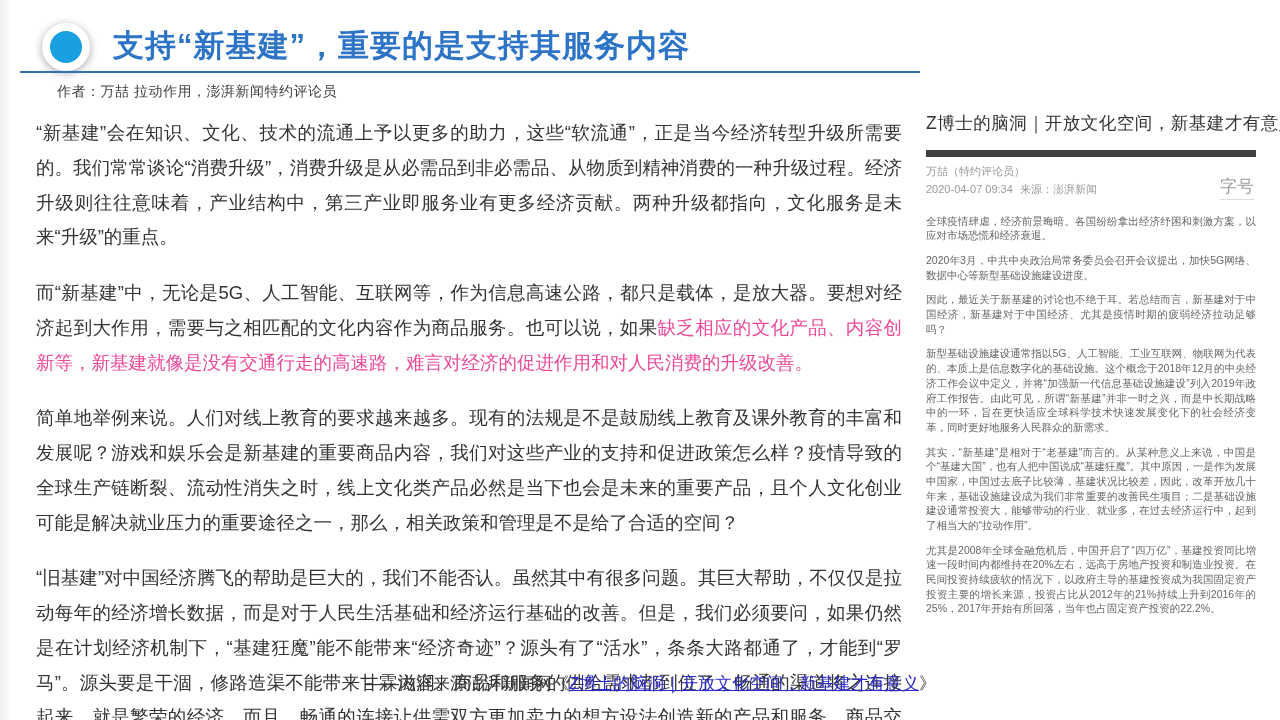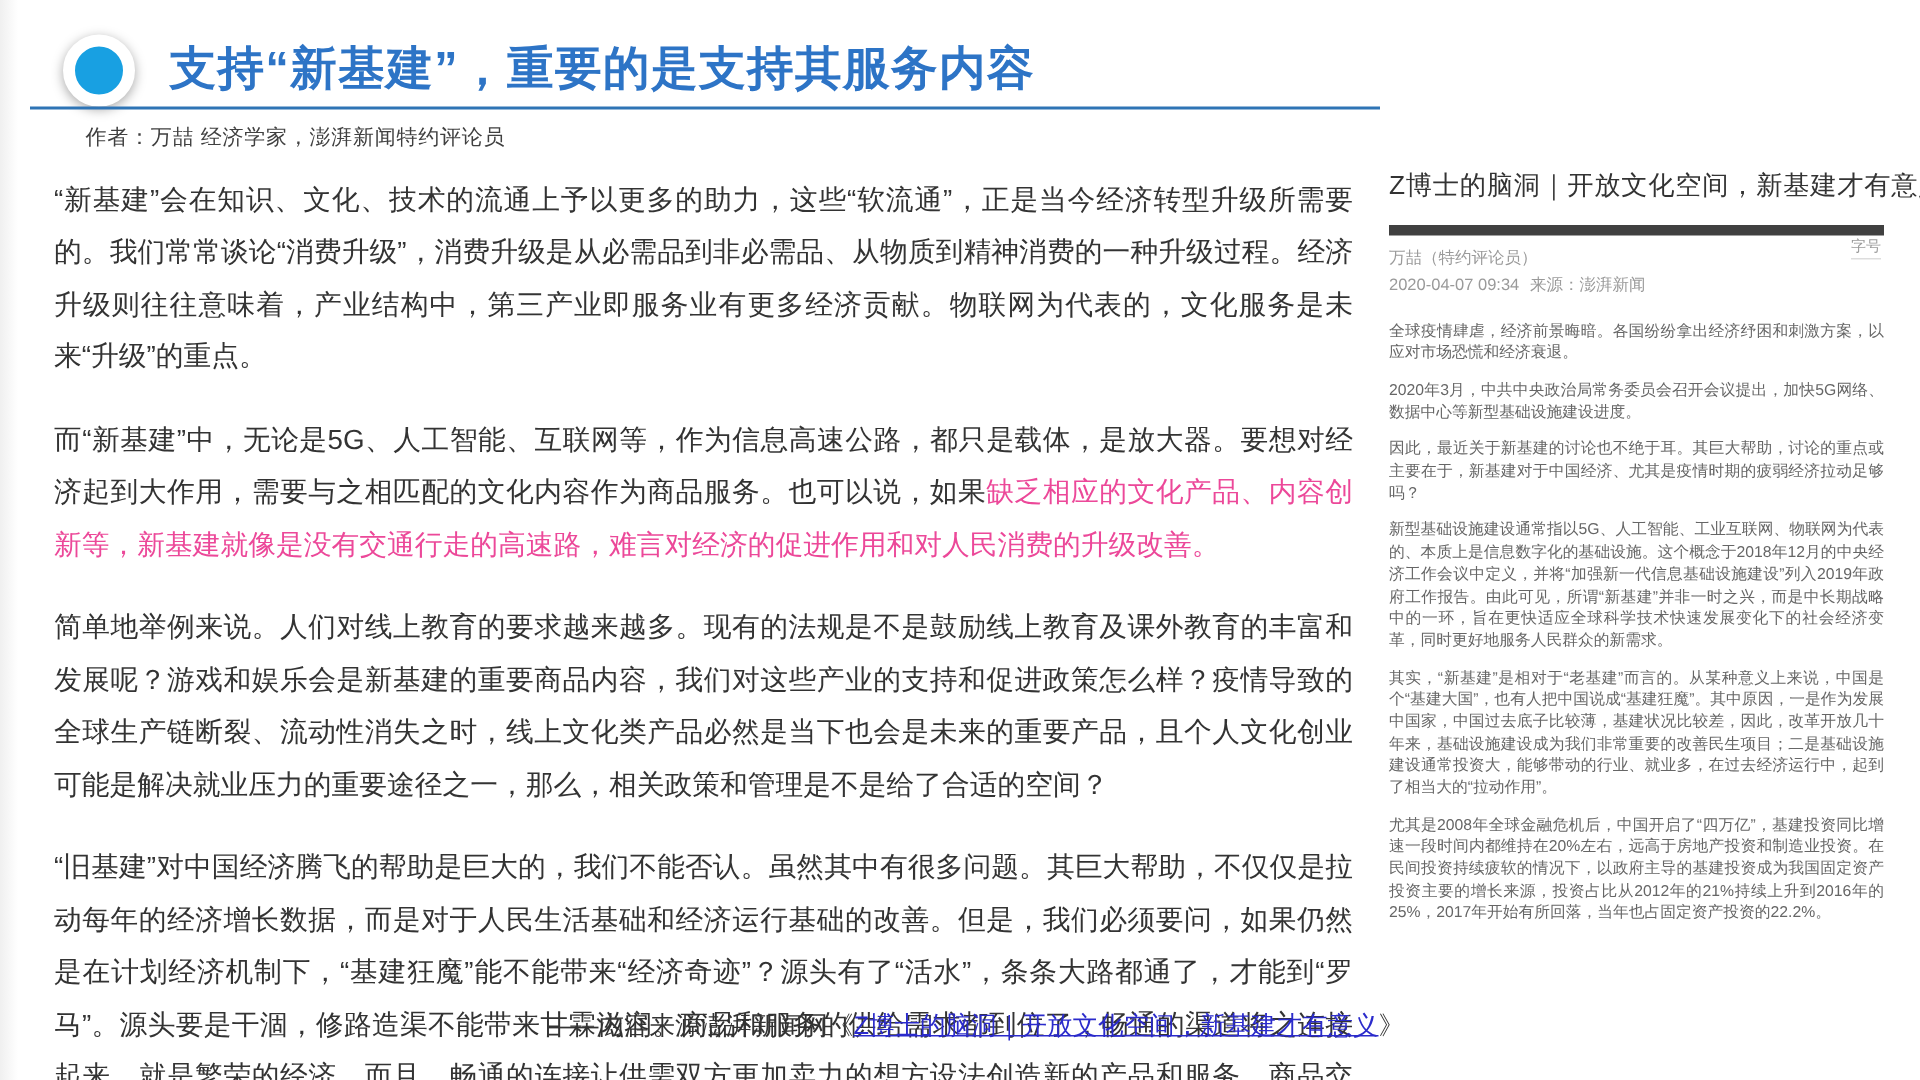--- a/index.html
+++ b/index.html
@@ -58,64 +58,64 @@
   .breadcrumb .crumb { cursor:pointer; }
   .breadcrumb .sep { color:#9cc4e4; margin:0 4px; }
   .article-title {
     font-size:17.5px; font-weight:500; color:#333333;
     line-height:1.35; margin:0 0 14px 0; letter-spacing:.5px; white-space:nowrap;
   }
   .meta-block { border-top:7px solid #404040; padding-top:7px; position:relative; }
   .byline { font-size:11px; color:#9a9a9a; }
   .date-row { font-size:11px; color:#9a9a9a; margin-top:3px; }
   .font-size-btn {
-    position:absolute; right:2px; top:0;
-    font-size:10px; color:#9a9a9a; border-bottom:1px solid #dddddd;
+    position:absolute; right:2px; top:18px;
+    font-size:17px; color:#9a9a9a; border-bottom:1px solid #dddddd;
     padding-bottom:1px; cursor:pointer;
   }
   .article-body { margin-top:17px; }
   .article-body p {
     font-size:10.5px; line-height:1.4; margin:0 0 10px 0;
     text-align:justify; color:#666666;
   }
   .article-subhead {
     font-size:11px; font-weight:bold; color:#333333;
     margin:13px 0 11px 0;
   }
 </style>
 </head>
 <body>
 
 <div class="left-edge"></div>
 
 <div class="header-bullet"></div>
 <div class="slide-title">支持“新基建”，重要的是支持其服务内容</div>
 <div class="title-rule"></div>
-<div class="author-line">作者：万喆 经济学家，澎湃新闻特约评论员</div>
+<div class="author-line">作者：万喆 拉动作用，澎湃新闻特约评论员</div>
 
 <div class="main-text">
-  <p>“新基建”会在知识、文化、技术的流通上予以更多的助力，这些“软流通”，正是当今经济转型升级所需要的。我们常常谈论“消费升级”，消费升级是从必需品到非必需品、从物质到精神消费的一种升级过程。经济升级则往往意味着，产业结构中，第三产业即服务业有更多经济贡献。物联网为代表的，文化服务是未来“升级”的重点。</p>
+  <p>“新基建”会在知识、文化、技术的流通上予以更多的助力，这些“软流通”，正是当今经济转型升级所需要的。我们常常谈论“消费升级”，消费升级是从必需品到非必需品、从物质到精神消费的一种升级过程。经济升级则往往意味着，产业结构中，第三产业即服务业有更多经济贡献。两种升级都指向，文化服务是未来“升级”的重点。</p>
   <p><span>而“新基建”中，无论是5G、人工智能、互联网等，作为信息高速公路，都只是载体，是放大器。要想对经济起到大作用，需要与之相匹配的文化内容作为商品服务。也可以说，如果</span><span class="red-em">缺乏相应的文化产品、内容创新等，新基建就像是没有交通行走的高速路，难言对经济的促进作用和对人民消费的升级改善。</span></p>
   <p>简单地举例来说。人们对线上教育的要求越来越多。现有的法规是不是鼓励线上教育及课外教育的丰富和发展呢？游戏和娱乐会是新基建的重要商品内容，我们对这些产业的支持和促进政策怎么样？疫情导致的全球生产链断裂、流动性消失之时，线上文化类产品必然是当下也会是未来的重要产品，且个人文化创业可能是解决就业压力的重要途径之一，那么，相关政策和管理是不是给了合适的空间？</p>
   <p>“旧基建”对中国经济腾飞的帮助是巨大的，我们不能否认。虽然其中有很多问题。其巨大帮助，不仅仅是拉动每年的经济增长数据，而是对于人民生活基础和经济运行基础的改善。但是，我们必须要问，如果仍然是在计划经济机制下，“基建狂魔”能不能带来“经济奇迹”？源头有了“活水”，条条大路都通了，才能到“罗马”。源头要是干涸，修路造渠不能带来甘霖滋润。商品和服务的供给需求都到位了，畅通的渠道将之连接起来，就是繁荣的经济。而且，畅通的连接让供需双方更加卖力的想方设法创造新的产品和服务，商品交易变得愈加繁荣，渠道的利用率越来越高。</p>
 </div>
 
 <div class="footer-line"><span>——内容来源澎湃新闻网《</span><span class="footer-link">Z博士的脑洞｜开放文化空间，新基建才有意义</span><span>》</span></div>
 
 <div class="article-panel">
   <div class="article-title">Z博士的脑洞｜开放文化空间，新基建才有意义</div>
   <div class="meta-block">
     <div class="byline">万喆（特约评论员）</div>
     <div class="date-row">
       <span>2020-04-07 09:34</span>
       <span style="margin-left:4px;">来源：澎湃新闻</span>
     </div>
     <div class="font-size-btn">字号</div>
   </div>
   <div class="article-body">
     <p>全球疫情肆虐，经济前景晦暗。各国纷纷拿出经济纾困和刺激方案，以应对市场恐慌和经济衰退。</p>
     <p>2020年3月，中共中央政治局常务委员会召开会议提出，加快5G网络、数据中心等新型基础设施建设进度。</p>
-    <p>因此，最近关于新基建的讨论也不绝于耳。其巨大帮助，讨论的重点或主要在于，新基建对于中国经济、尤其是疫情时期的疲弱经济拉动足够吗？</p>
+    <p>因此，最近关于新基建的讨论也不绝于耳。若总结而言，新基建对于中国经济，新基建对于中国经济、尤其是疫情时期的疲弱经济拉动足够吗？</p>
     <p>新型基础设施建设通常指以5G、人工智能、工业互联网、物联网为代表的、本质上是信息数字化的基础设施。这个概念于2018年12月的中央经济工作会议中定义，并将“加强新一代信息基础设施建设”列入2019年政府工作报告。由此可见，所谓“新基建”并非一时之兴，而是中长期战略中的一环，旨在更快适应全球科学技术快速发展变化下的社会经济变革，同时更好地服务人民群众的新需求。</p>
     <p>其实，“新基建”是相对于“老基建”而言的。从某种意义上来说，中国是个“基建大国”，也有人把中国说成“基建狂魔”。其中原因，一是作为发展中国家，中国过去底子比较薄，基建状况比较差，因此，改革开放几十年来，基础设施建设成为我们非常重要的改善民生项目；二是基础设施建设通常投资大，能够带动的行业、就业多，在过去经济运行中，起到了相当大的“拉动作用”。</p>
     <p>尤其是2008年全球金融危机后，中国开启了“四万亿”，基建投资同比增速一段时间内都维持在20%左右，远高于房地产投资和制造业投资。在民间投资持续疲软的情况下，以政府主导的基建投资成为我国固定资产投资主要的增长来源，投资占比从2012年的21%持续上升到2016年的25%，2017年开始有所回落，当年也占固定资产投资的22.2%。</p>
   </div>
 </div>
 
 </body></html>

